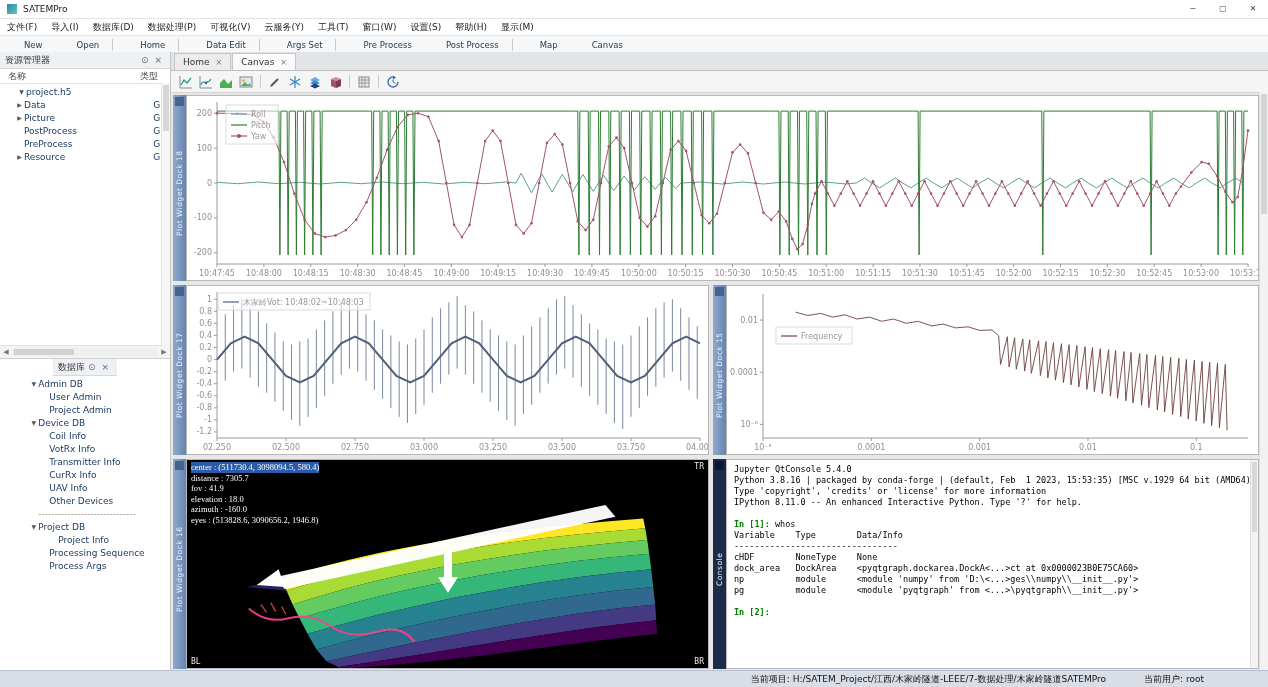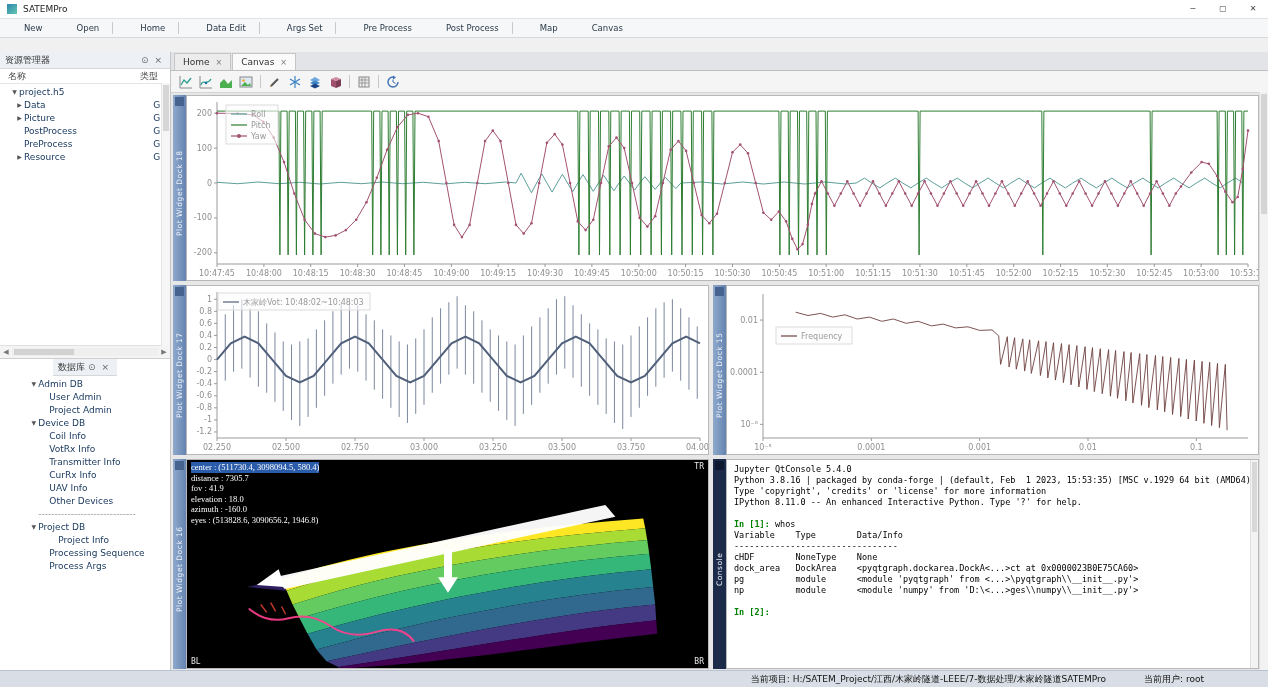--- a/index.html
+++ b/index.html
@@ -87,20 +87,33 @@
   <div class="titlebar">
     <div class="app-icon"></div>
     <span class="win-title">SATEMPro</span>
     <div class="win-controls">
       <div class="wc">─</div>
       <div class="wc">▢</div>
       <div class="wc">✕</div>
     </div>
   </div>
 
+  <div class="menubar">
+      <div class="menu-item">文件(F)</div>
+      <div class="menu-item">导入(I)</div>
+      <div class="menu-item">数据库(D)</div>
+      <div class="menu-item">数据处理(P)</div>
+      <div class="menu-item">可视化(V)</div>
+      <div class="menu-item">云服务(Y)</div>
+      <div class="menu-item">工具(T)</div>
+      <div class="menu-item">窗口(W)</div>
+      <div class="menu-item">设置(S)</div>
+      <div class="menu-item">帮助(H)</div>
+      <div class="menu-item">显示(M)</div>
+    </div>
 
   <div class="toolbar">
       <div class="tb-btn">New</div>
       <div class="tb-btn">Open</div>
       <div class="tb-sep"></div>
       <div class="tb-btn">Home</div>
       <div class="tb-sep"></div>
       <div class="tb-btn">Data Edit</div>
       <div class="tb-sep"></div>
       <div class="tb-btn">Args Set</div>
@@ -119,21 +132,21 @@
           <span>资源管理器</span>
           <span class="sp"></span>
           <span class="phi">⊙</span>
           <span class="phi">×</span>
         </div>
         <div class="col-header">
           <span>名称</span>
           <span class="c2h">类型</span>
         </div>
         <div class="tree" id="explorer-tree">
-            <div class="tree-row" style="padding-left: 10px;">
+            <div class="tree-row" style="padding-left: 17px;">
               <span class="arrow">▼</span>
               <span class="lbl">project.h5</span>
               <span class="col2">/</span>
             </div>
             <div class="tree-row" style="padding-left: 15px;">
               <span class="arrow">▶</span>
               <span class="lbl">Data</span>
               <span class="col2">Gr</span>
             </div>
             <div class="tree-row" style="padding-left: 15px;">
@@ -735,22 +748,22 @@
                 <div class="c-line">Jupyter QtConsole 5.4.0</div>
                 <div class="c-line">Python 3.8.16 | packaged by conda-forge | (default, Feb  1 2023, 15:53:35) [MSC v.1929 64 bit (AMD64)]</div>
                 <div class="c-line">Type 'copyright', 'credits' or 'license' for more information</div>
                 <div class="c-line">IPython 8.11.0 -- An enhanced Interactive Python. Type '?' for help.</div>
                 <div class="c-line">&nbsp;</div>
                 <div class="c-line"><span class="c-prompt">In [1]:</span><span> whos</span></div>
                 <div class="c-line">Variable    Type        Data/Info</div>
                 <div class="c-line">--------------------------------</div>
                 <div class="c-line">cHDF        NoneType    None</div>
                 <div class="c-line">dock_area   DockArea    &lt;pyqtgraph.dockarea.DockA&lt;...&gt;ct at 0x0000023B0E75CA60&gt;</div>
+                <div class="c-line">np          module      &lt;module 'numpy' from 'D:\&lt;...&gt;ges\\numpy\\__init__.py'&gt;</div>
                 <div class="c-line">pg          module      &lt;module 'pyqtgraph' from &lt;...&gt;\pyqtgraph\\__init__.py'&gt;</div>
-                <div class="c-line">np          module      &lt;module 'numpy' from 'D:\&lt;...&gt;ges\\numpy\\__init__.py'&gt;</div>
                 <div class="c-line">&nbsp;</div>
                 <div class="c-line"><span class="c-prompt">In [2]:</span><span></span></div>
               </div>
             <div class="con-vscroll">
                 <div></div>
               </div>
           </div>
         </div>
       </div>
 

